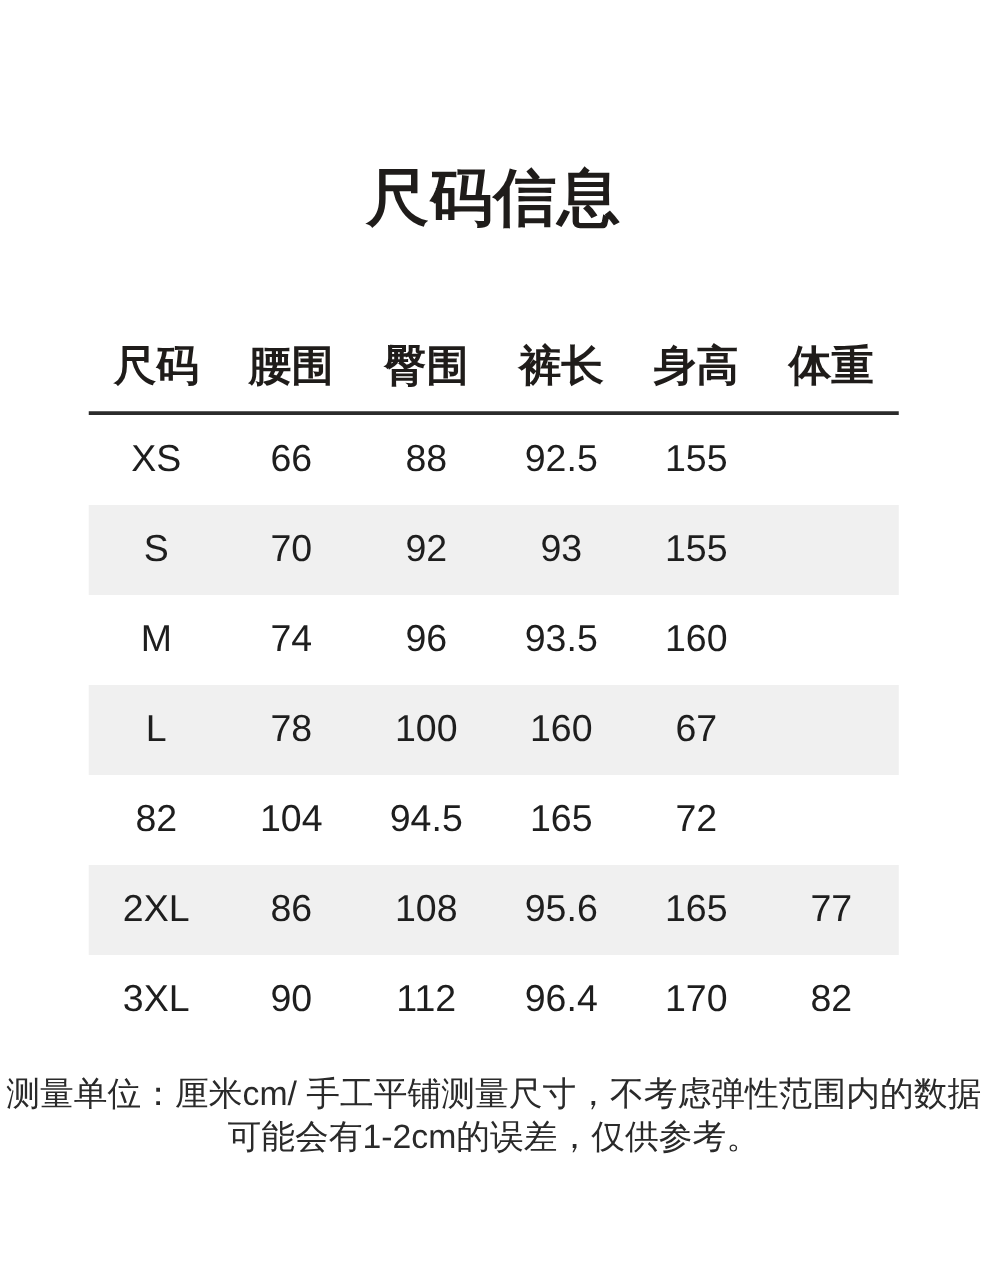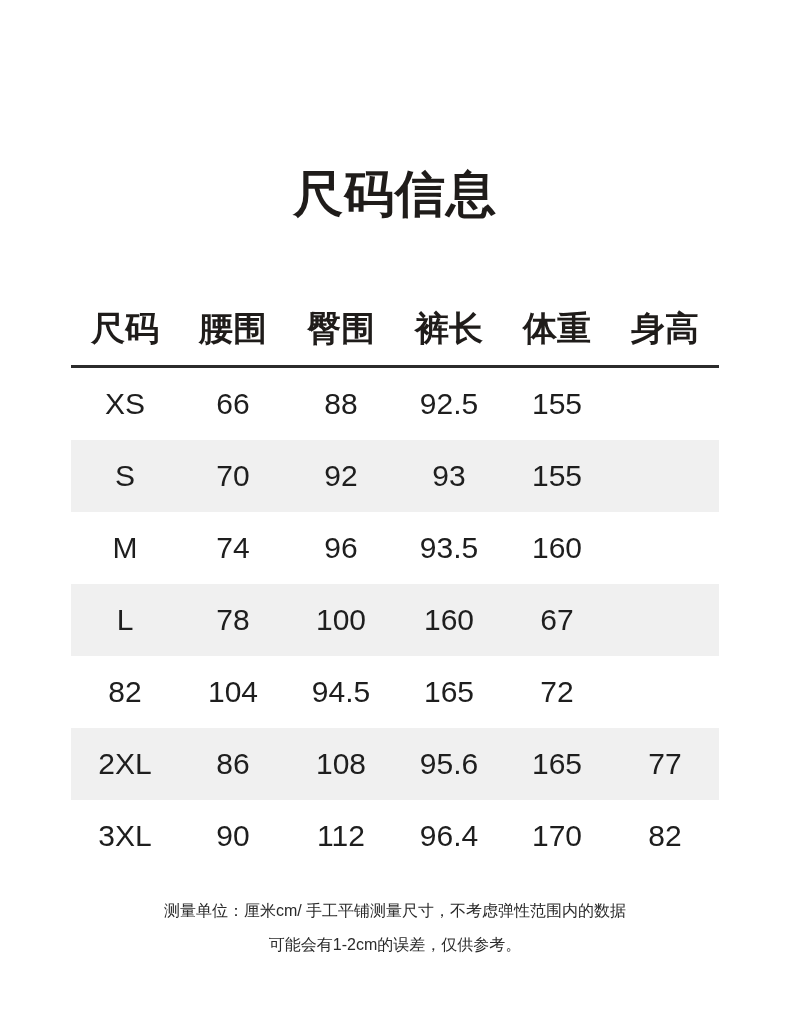--- a/index.html
+++ b/index.html
@@ -17,21 +17,20 @@
     overflow: hidden;
   }
   .page-title {
     padding-top: 128px;
     text-align: center;
     font-size: 50px;
     line-height: 60px;
     font-weight: 700;
     color: #1f1c1a;
     letter-spacing: 1px;
-    margin-top: 36px;
   }
   .size-table {
     width: 648px;
     margin: 68px auto 0 auto;
   }
   .header-row {
     display: grid;
     grid-template-columns: repeat(6, 1fr);
     height: 73px;
     align-items: center;
@@ -54,41 +53,41 @@
   }
   .data-cell {
     text-align: center;
     font-size: 30px;
     font-weight: 400;
     color: #1e1e1e;
   }
   .footnote {
     margin-top: 22px;
     text-align: center;
-    font-size: 16px;
+    font-size: 27px;
     line-height: 34px;
     color: #2a2a2a;
   }
 </style>
 </head>
 <body>
 
 <div class="page">
 
   <div class="page-title">尺码信息</div>
 
   <div class="size-table">
 
     <div class="header-row">
       <div class="header-cell">尺码</div>
       <div class="header-cell">腰围</div>
       <div class="header-cell">臀围</div>
       <div class="header-cell">裤长</div>
+      <div class="header-cell">身高</div>
       <div class="header-cell">体重</div>
-      <div class="header-cell">身高</div>
     </div>
 
     <div class="rows-container">
 
       <div class="data-row">
         <div class="data-cell">XS</div>
         <div class="data-cell">66</div>
         <div class="data-cell">88</div>
         <div class="data-cell">92.5</div>
         <div class="data-cell">155</div>

